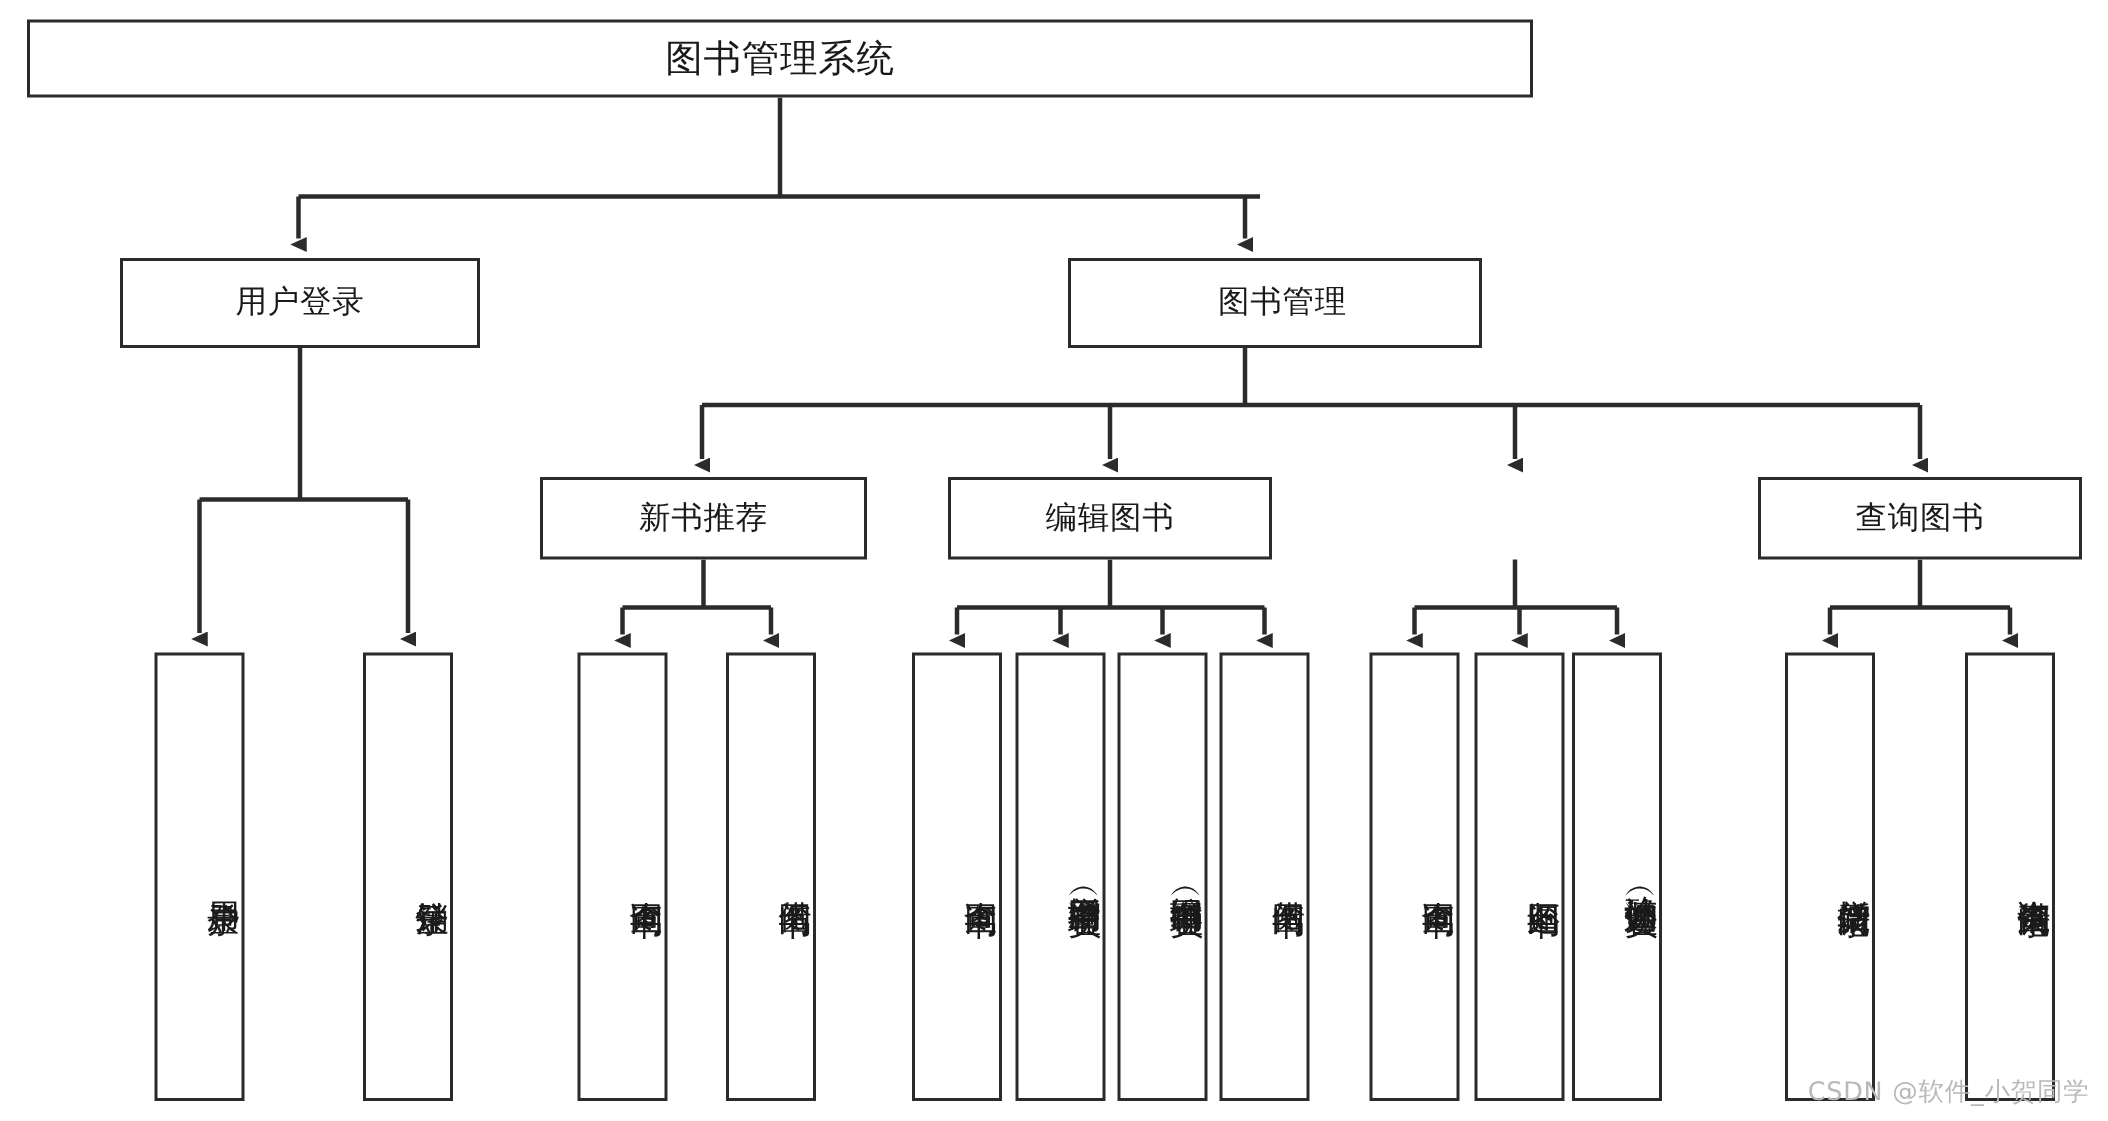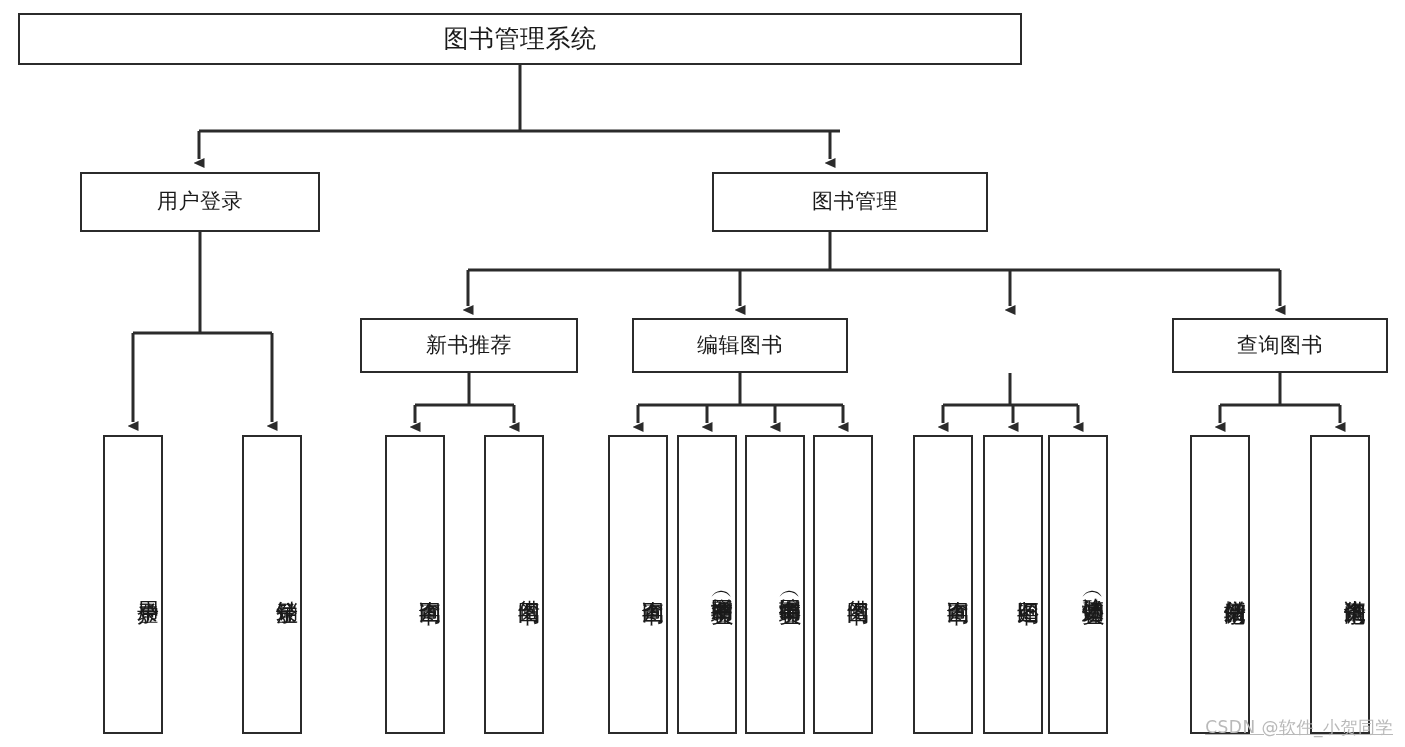--- a/index.html
+++ b/index.html
@@ -62,21 +62,20 @@
     text-align: left;
   }
   .watermark {
     position: absolute;
     right: 12px;
     bottom: 8px;
     font-size: 17px;
     color: #b9b9b9;
     white-space: nowrap;
     letter-spacing: 0.5px;
-    text-decoration: underline;
   }
 </style>
 </head>
 <body>
 
 <div id="canvas">
 
   <svg class="edges" viewBox="0 0 1405 747">
     <defs>
       <marker id="arrow" markerWidth="10" markerHeight="11" refX="1" refY="5.5" orient="auto" markerUnits="userSpaceOnUse">

